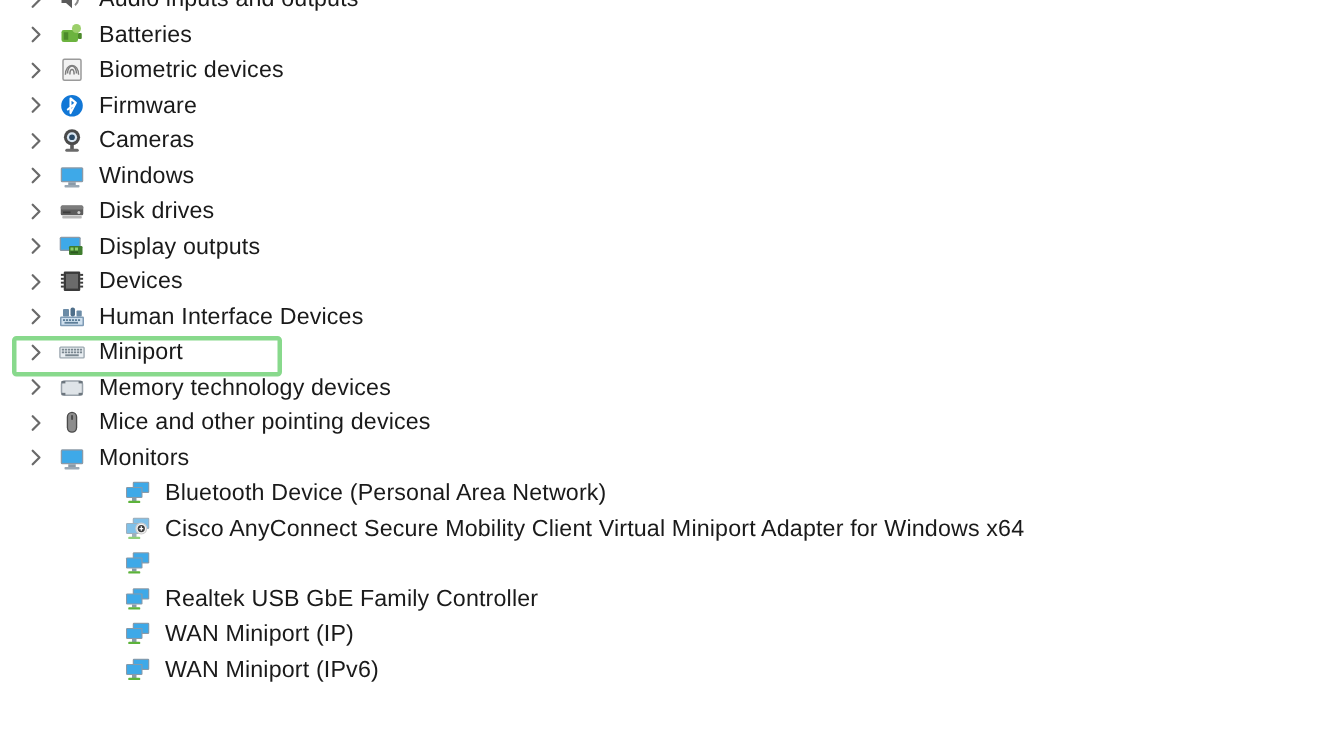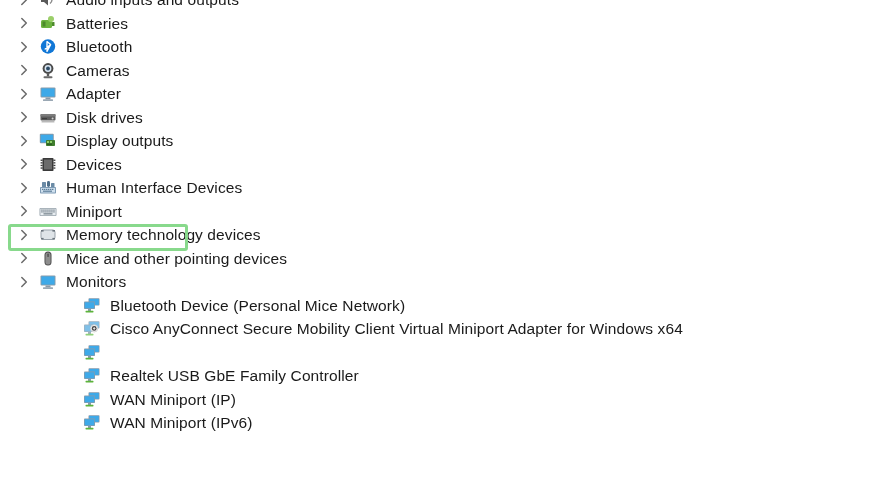--- a/index.html
+++ b/index.html
@@ -110,25 +110,41 @@
         <span class="label">Batteries</span>
       </div>
       <div class="row">
         <span class="chev">
           <svg width="16" height="16" viewBox="0 0 16 16" xmlns="http://www.w3.org/2000/svg">
             <path d="M5.8 3.5L10.3 8l-4.5 4.5" stroke="#6a6a6a" stroke-width="1.5" fill="none" stroke-linecap="round" stroke-linejoin="round"></path>
           </svg>
         </span>
         <span class="ico">
           <svg width="20" height="19" viewBox="0 0 20 19" xmlns="http://www.w3.org/2000/svg">
+            <rect x="4" y="2.5" width="12" height="14" rx="1" fill="#f2f2f2" stroke="#9a9a9a" stroke-width="1"></rect>
+            <path d="M7 12c0-3 1.4-5 3-5s3 2 3 5" stroke="#7d7d7d" stroke-width="1" fill="none"></path>
+            <path d="M8.6 12.6c0-2 .6-3.2 1.4-3.2s1.4 1.2 1.4 3.2" stroke="#7d7d7d" stroke-width="1" fill="none"></path>
+            <path d="M5.6 12.8c0-3.8 2-6.2 4.4-6.2s4.4 2.4 4.4 6.2" stroke="#7d7d7d" stroke-width=".9" fill="none"></path>
+          </svg>
+        </span>
+        <span class="label">Biometric devices</span>
+      </div>
+      <div class="row">
+        <span class="chev">
+          <svg width="16" height="16" viewBox="0 0 16 16" xmlns="http://www.w3.org/2000/svg">
+            <path d="M5.8 3.5L10.3 8l-4.5 4.5" stroke="#6a6a6a" stroke-width="1.5" fill="none" stroke-linecap="round" stroke-linejoin="round"></path>
+          </svg>
+        </span>
+        <span class="ico">
+          <svg width="20" height="19" viewBox="0 0 20 19" xmlns="http://www.w3.org/2000/svg">
             <circle cx="10" cy="9.5" r="7.2" fill="#1177d6"></circle>
             <path d="M9 4.6l3.6 3-5.4 4.4 5.4-4.4L9 14.4V4.6z" stroke="#fff" stroke-width="1.35" fill="none" stroke-linejoin="round"></path>
           </svg>
         </span>
-        <span class="label">Bluetooth</span>
+        <span class="label">Firmware</span>
       </div>
       <div class="row">
         <span class="chev">
           <svg width="16" height="16" viewBox="0 0 16 16" xmlns="http://www.w3.org/2000/svg">
             <path d="M5.8 3.5L10.3 8l-4.5 4.5" stroke="#6a6a6a" stroke-width="1.5" fill="none" stroke-linecap="round" stroke-linejoin="round"></path>
           </svg>
         </span>
         <span class="ico">
           <svg width="20" height="19" viewBox="0 0 20 19" xmlns="http://www.w3.org/2000/svg">
             <circle cx="10" cy="7.5" r="5.4" fill="#4a4a4a"></circle>
@@ -147,21 +163,21 @@
           </svg>
         </span>
         <span class="ico">
           <svg width="20" height="19" viewBox="0 0 20 19" xmlns="http://www.w3.org/2000/svg">
             <rect x="2.5" y="3.5" width="15" height="10" rx="1" fill="#8a9aa8"></rect>
             <rect x="3.4" y="4.4" width="13.2" height="8.2" fill="#3ea9e8"></rect>
             <rect x="7.5" y="13.5" width="5" height="2" fill="#8a9aa8"></rect>
             <rect x="5" y="15.3" width="10" height="1.7" rx=".6" fill="#9aa8b4"></rect>
           </svg>
         </span>
-        <span class="label">Adapter</span>
+        <span class="label">Windows</span>
       </div>
       <div class="row">
         <span class="chev">
           <svg width="16" height="16" viewBox="0 0 16 16" xmlns="http://www.w3.org/2000/svg">
             <path d="M5.8 3.5L10.3 8l-4.5 4.5" stroke="#6a6a6a" stroke-width="1.5" fill="none" stroke-linecap="round" stroke-linejoin="round"></path>
           </svg>
         </span>
         <span class="ico">
           <svg width="20" height="19" viewBox="0 0 20 19" xmlns="http://www.w3.org/2000/svg">
             <rect x="2.5" y="6" width="15" height="6.5" rx="1" fill="#5d5d5d"></rect>
@@ -331,21 +347,21 @@
         <span class="ico">
           <svg width="20" height="19" viewBox="0 0 20 19" xmlns="http://www.w3.org/2000/svg">
             <rect x="6.5" y="2.2" width="11" height="7.4" rx=".8" fill="#8a9aa8"></rect>
             <rect x="7.2" y="2.9" width="9.6" height="6" fill="#3ea9e8"></rect>
             <rect x="2" y="5.6" width="11" height="7.4" rx=".8" fill="#8a9aa8"></rect>
             <rect x="2.7" y="6.3" width="9.6" height="6" fill="#3ea9e8"></rect>
             <rect x="6" y="13" width="3" height="2" fill="#8a9aa8"></rect>
             <rect x="3.5" y="14.8" width="8" height="1.6" rx=".6" fill="#5cb33a"></rect>
           </svg>
         </span>
-        <span class="label">Bluetooth Device (Personal Mice Network)</span>
+        <span class="label">Bluetooth Device (Personal Area Network)</span>
       </div>
       <div class="row child">
         <span class="chev">
           <svg width="16" height="16" viewBox="0 0 16 16" xmlns="http://www.w3.org/2000/svg">
             <path d="M5.8 3.5L10.3 8l-4.5 4.5" stroke="#6a6a6a" stroke-width="1.5" fill="none" stroke-linecap="round" stroke-linejoin="round"></path>
           </svg>
         </span>
         <span class="ico">
           <svg width="20" height="19" viewBox="0 0 20 19" xmlns="http://www.w3.org/2000/svg">
             <rect x="6.5" y="2.2" width="11" height="7.4" rx=".8" fill="#9fb0bd"></rect>

